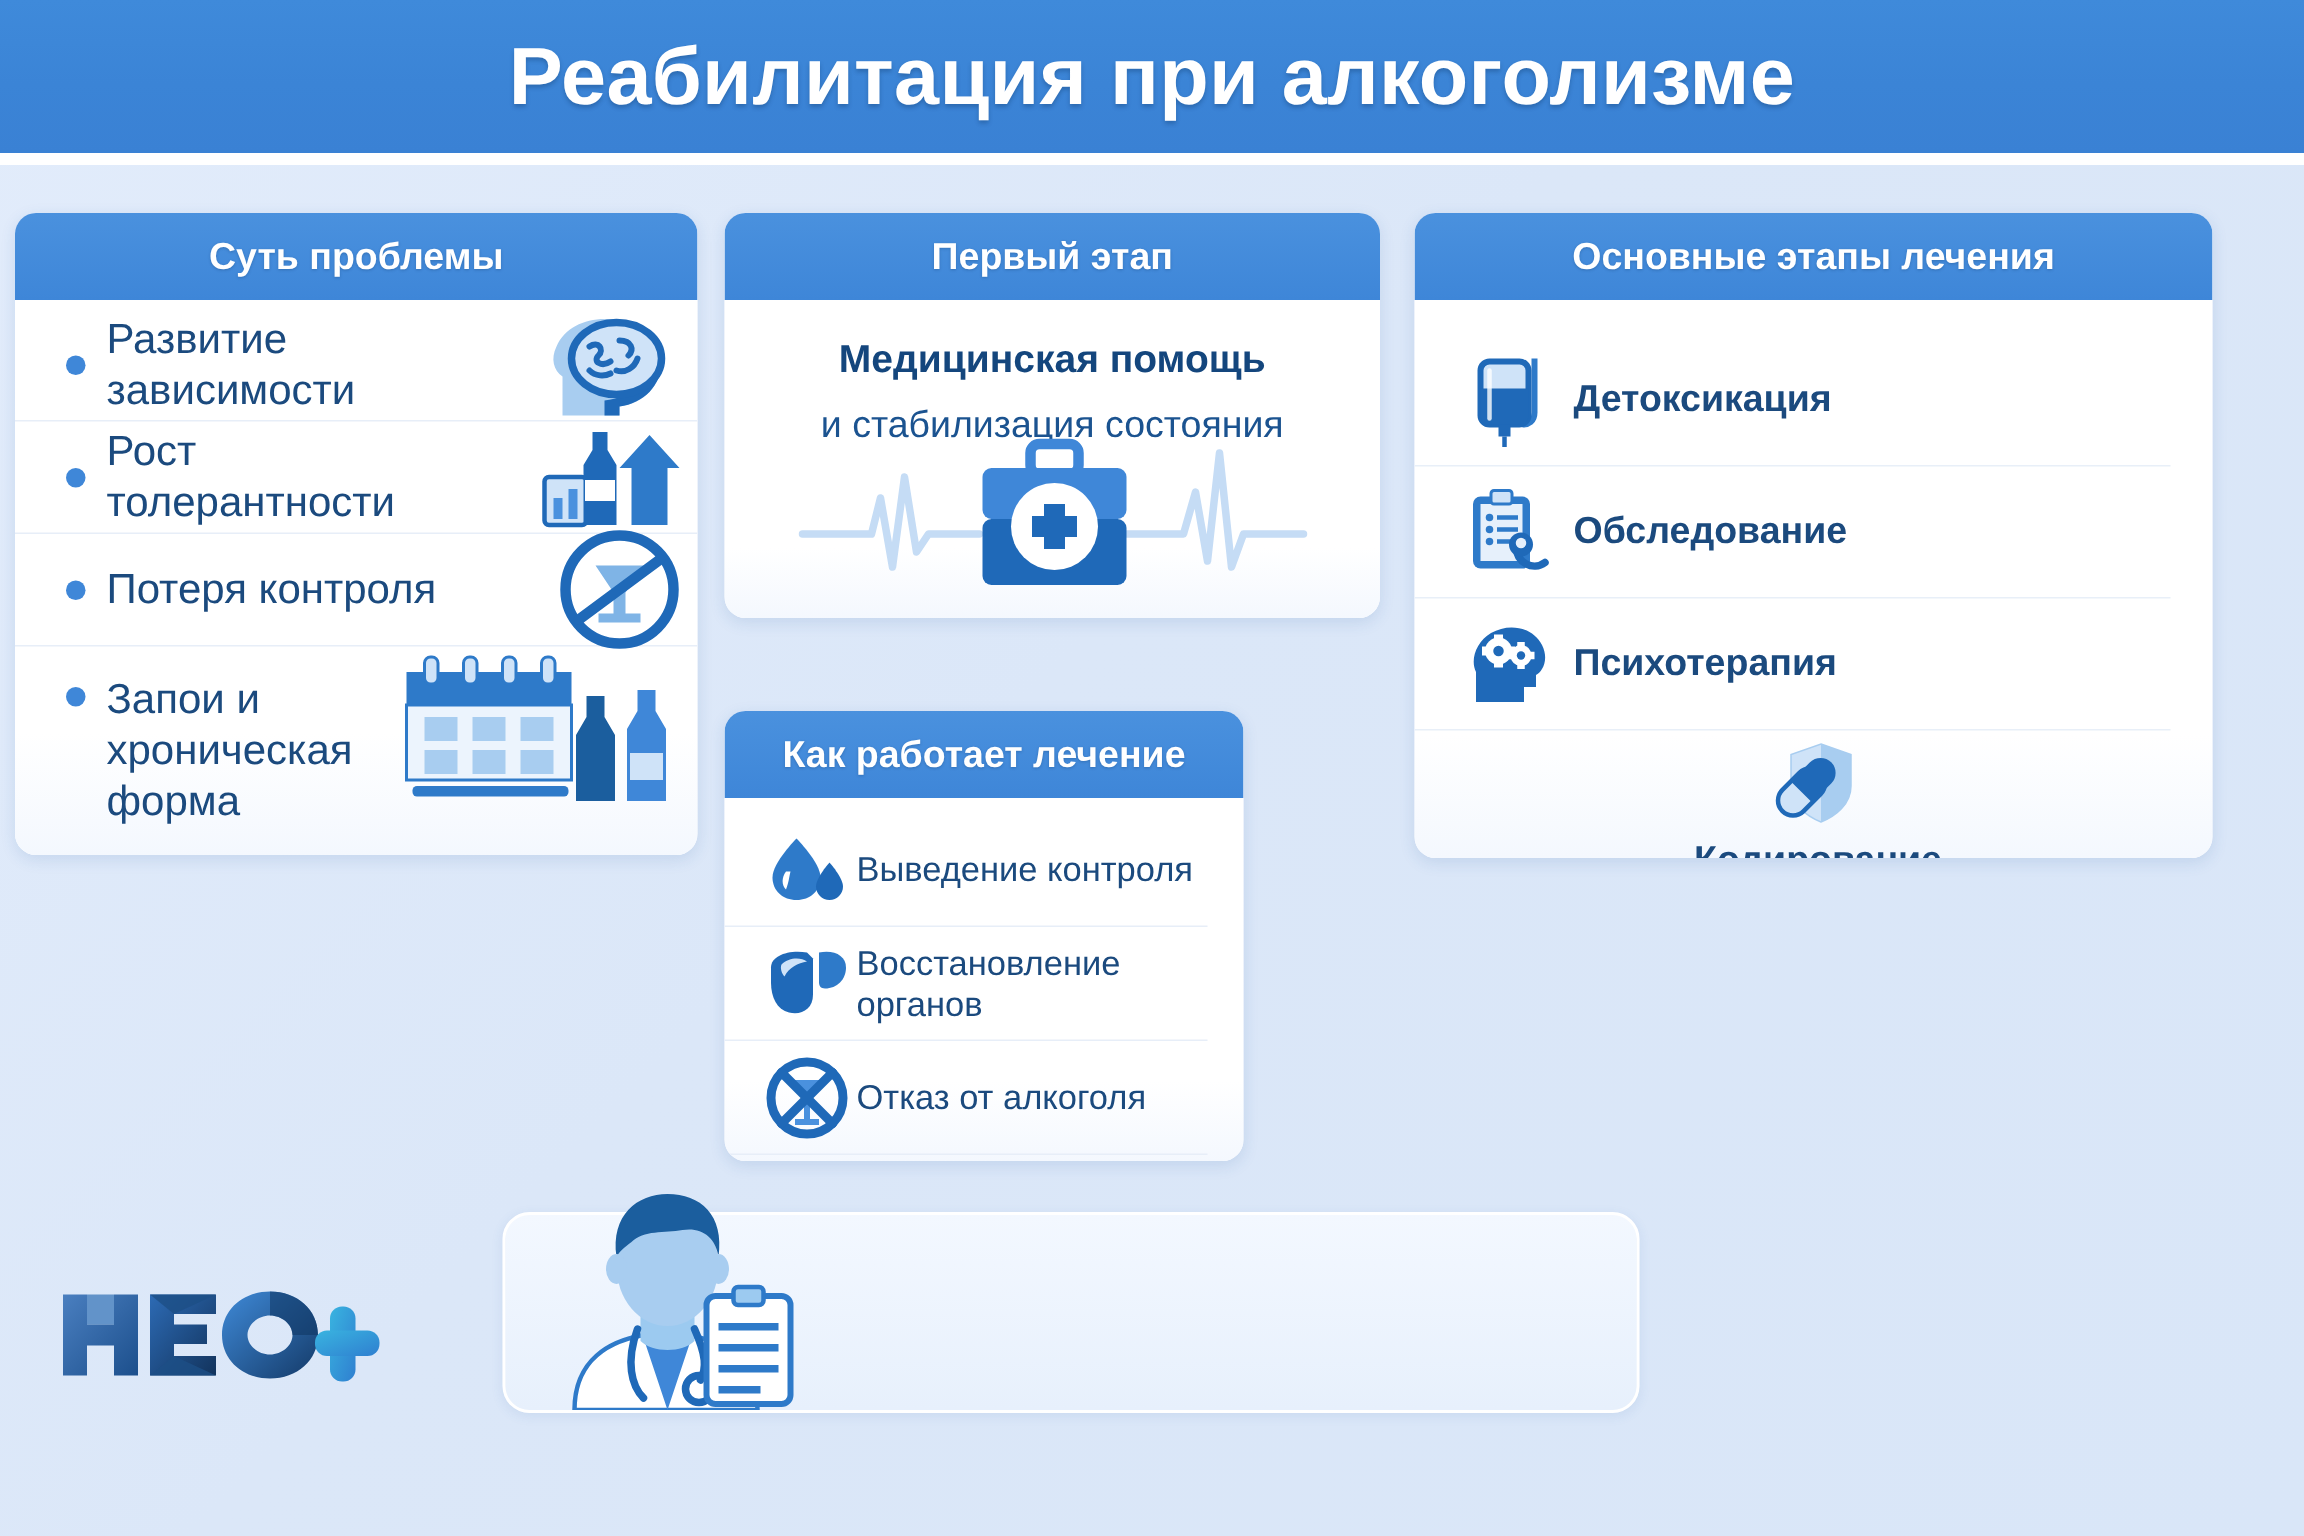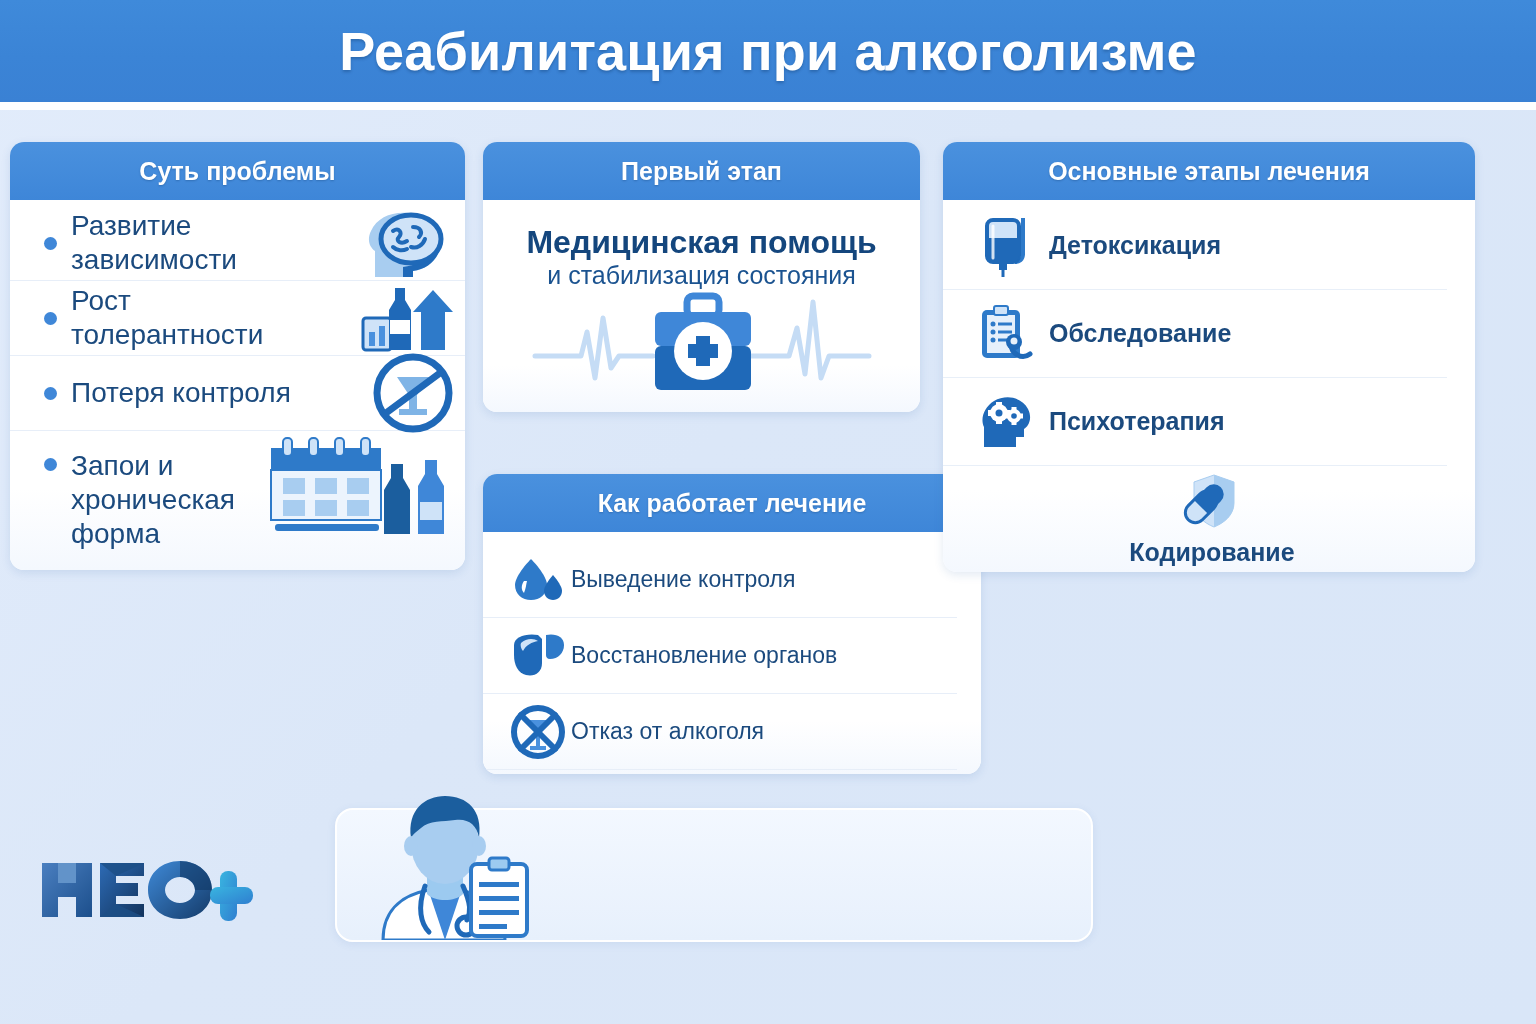--- a/index.html
+++ b/index.html
@@ -68,21 +68,21 @@
   }
   .panel-body {
     background: linear-gradient(180deg, #ffffff 0%, #ffffff 78%, #f4f8fe 100%);
     height: calc(100% - 58px);
     position: relative;
   }
 
   
   #panel-problem { left: 10px;  top: 142px; width: 455px; height: 428px; }
   #panel-first   { left: 483px; top: 142px; width: 437px; height: 270px; }
-  #panel-how     { left: 483px; top: 474px; width: 498px; height: 300px; }
+  #panel-how     { left: 483px; top: 474px; width: 346px; height: 300px; }
   #panel-stages  { left: 943px; top: 142px; width: 532px; height: 430px; }
 
   
   .prob-list { padding: 6px 0 0 0; }
   .prob-row {
     position: relative;
     height: 75px;
     display: flex;
     align-items: center;
     padding-left: 34px;
@@ -110,22 +110,22 @@
   }
   .prob-row.tall { height: 110px; align-items: flex-start; padding-top: 18px; }
   .prob-row.tall .bullet { margin-top: 9px; }
 
   
   .first-text-wrap {
     padding: 24px 20px 0 20px;
     text-align: center;
   }
   .first-line1 {
-    font-size: 32px; font-weight: bold; color: #14467d;
-    margin-bottom: 0;
+    font-size: 26px; font-weight: bold; color: #14467d;
+    margin-bottom: 14px;
   }
   .first-line2 { font-size: 25px; color: #1b5390; }
   .first-art {
     position: absolute;
     left: 0; right: 0; bottom: 12px;
     display: flex; align-items: center; justify-content: center;
   }
 
   
   .how-list { padding: 10px 0 0 0; }
@@ -134,21 +134,21 @@
     display: flex; align-items: center;
     padding-left: 26px;
     margin: 0 24px 0 0;
     border-bottom: 1px solid #e7eef8;
   }
   .how-row:last-child { border-bottom: 1px solid #e7eef8; }
   .how-icon { width: 58px; flex: 0 0 58px; display: flex; align-items: center; justify-content: center; }
   .how-text { font-size: 23px; color: #1b4a7e; margin-left: 4px; }
 
   
-  .stage-list { padding: 2px 0 0 0; }
+  .stage-list { padding: 23px 0 0 0; }
   .stage-row {
     height: 88px;
     display: flex; align-items: center;
     padding-left: 28px;
     margin: 0 28px 0 0;
     border-bottom: 1px solid #e8eff8;
   }
   .stage-row:last-child { border-bottom: none; flex-direction: column; }
   .stage-icon { width: 72px; flex: 0 0 72px; display: flex; align-items: center; justify-content: center; }
   .stage-text { font-size: 25px; font-weight: bold; color: #1b4a7e; margin-left: 6px; }

